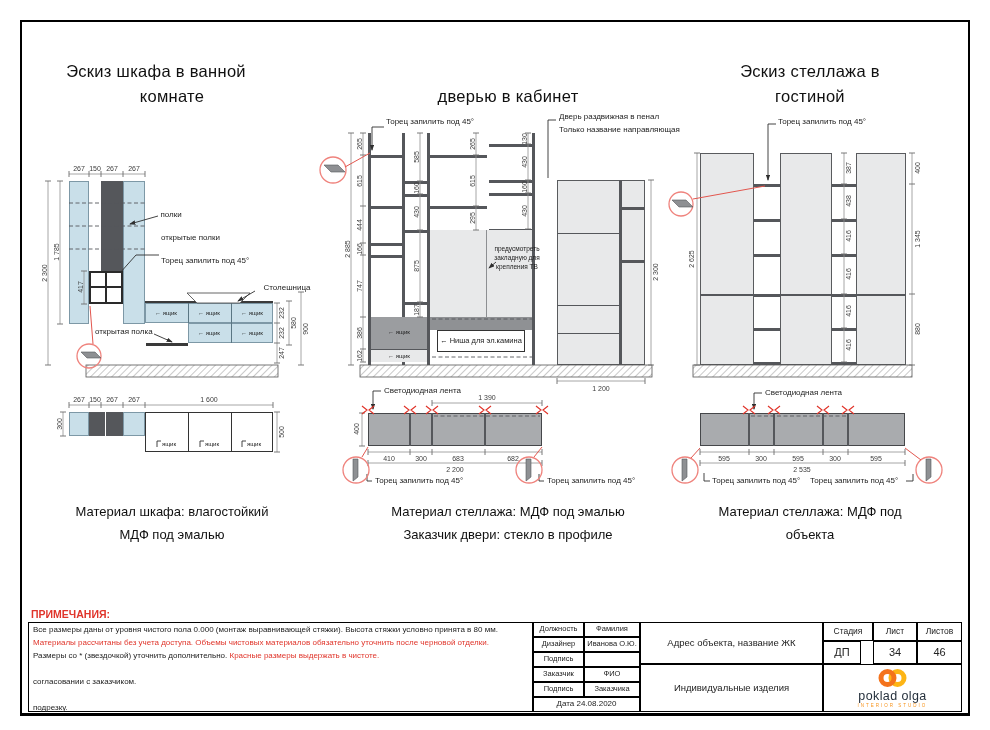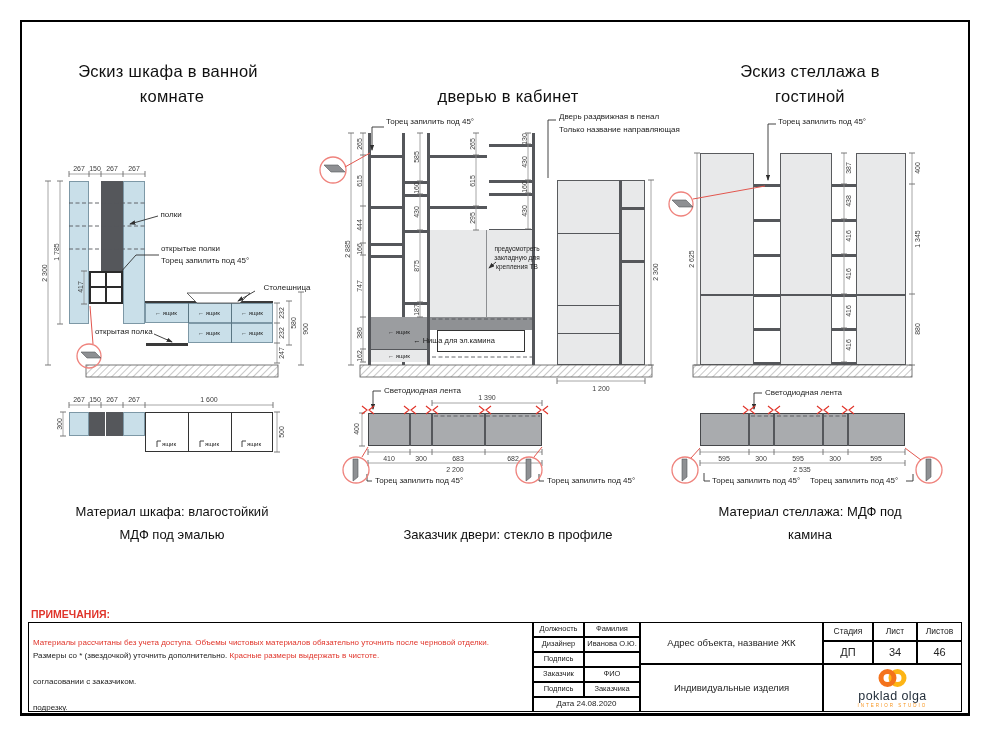--- a/index.html
+++ b/index.html
@@ -158,36 +158,36 @@
       <circle cx="529" cy="470" r="13" fill="none" stroke="#ef837d" stroke-width="1.3"></circle>
       <circle cx="681" cy="204" r="12" fill="none" stroke="#ef837d" stroke-width="1.3"></circle>
       <circle cx="685" cy="470" r="13" fill="none" stroke="#ef837d" stroke-width="1.3"></circle>
       <circle cx="929" cy="470" r="13" fill="none" stroke="#ef837d" stroke-width="1.3"></circle>
     </g>
     <path d="M90,306L93,344M345,167L370,153M368,447L362,457M542,447L534,457M693,199L765,186M700,448L691,458M905,448L921,460" fill="none" stroke="#e2564e" stroke-width="1"></path>
     <path d="M81,352H95L101,358H87Z M324,165H338L345,172H331Z M672,200H686L693,207H679Z M353,459H358V477L353,481Z M526,459H531V477L526,481Z M682,459H687V477L682,481Z M926,459H931V477L926,481Z" fill="#8e9093" stroke="#55575b" stroke-width="0.6"></path>
     <path d="M362,406L367,410L362,414M374,406L369,410L374,414M404,406L409,410L404,414M416,406L411,410L416,414M426,406L431,410L426,414M438,406L433,410L438,414M479,406L484,410L479,414M491,406L486,410L491,414M536,406L541,410L536,414M548,406L543,410L548,414M743,406L748,410L743,414M755,406L750,410L755,414M768,406L773,410L768,414M780,406L775,410L780,414M817,406L822,410L817,414M829,406L824,410L829,414M842,406L847,410L842,414M854,406L849,410L854,414" fill="none" stroke="#e0352b" stroke-width="1.2"></path>
   </svg>
 
-  <span class="lb t" style="left:168px;top:71px">Эскиз шкафа в ванной</span>
+  <span class="lb t" style="left:156px;top:71px">Эскиз шкафа в ванной</span>
   <span class="lb t" style="left:172px;top:96px">комнате</span>
   <span class="lb d" style="left:79px;top:168px">267</span>
   <span class="lb d" style="left:95px;top:168px">150</span>
   <span class="lb d" style="left:112px;top:168px">267</span>
   <span class="lb d" style="left:134px;top:168px">267</span>
   <span class="lb v d" style="left:44px;top:273px">2 300</span>
   <span class="lb v d" style="left:56px;top:252px">1 785</span>
   <span class="lb v d" style="left:80px;top:287px">417</span>
   <span class="lb v d" style="left:281px;top:313px">232</span>
   <span class="lb v d" style="left:281px;top:333px">232</span>
   <span class="lb v d" style="left:281px;top:353px">247</span>
   <span class="lb v d" style="left:293px;top:323px">580</span>
   <span class="lb v d" style="left:305px;top:329px">900</span>
   <span class="lb" style="left:171px;top:215px">полки</span>
-  <span class="lb l" style="left:161px;top:249px">открытые полки</span>
+  <span class="lb l" style="left:161px;top:238px">открытые полки</span>
   <span class="lb l" style="left:161px;top:261px">Торец запилить под 45°</span>
   <span class="lb" style="left:287px;top:288px">Столешница</span>
   <span class="lb l" style="left:95px;top:332px">открытая полка</span>
   <span class="lb s6" style="left:166px;top:313px">← ящик</span>
   <span class="lb s6" style="left:209px;top:313px">← ящик</span>
   <span class="lb s6" style="left:252px;top:313px">← ящик</span>
   <span class="lb s6" style="left:209px;top:333px">← ящик</span>
   <span class="lb s6" style="left:252px;top:333px">← ящик</span>
   <span class="lb d" style="left:79px;top:399px">267</span>
   <span class="lb d" style="left:95px;top:399px">150</span>
@@ -222,35 +222,36 @@
   <span class="lb v d" style="left:472px;top:144px">265</span>
   <span class="lb v d" style="left:472px;top:181px">615</span>
   <span class="lb v d" style="left:472px;top:218px">295</span>
   <span class="lb v d" style="left:524px;top:139px">130</span>
   <span class="lb v d" style="left:524px;top:162px">430</span>
   <span class="lb v d" style="left:524px;top:187px">160</span>
   <span class="lb v d" style="left:524px;top:211px">430</span>
   <span class="lb s65" style="left:517px;top:249px">предусмотреть</span>
   <span class="lb s65" style="left:517px;top:258px">закладную для</span>
   <span class="lb s65" style="left:517px;top:267px">крепления ТВ</span>
-  <span class="lb s75" style="left:454px;top:341px">← Ниша для эл.камина</span>
+  <span class="lb s75" style="left:481px;top:341px">← Ниша для эл.камина</span>
   <span class="lb s6" style="left:399px;top:332px">← ящик</span>
   <span class="lb s6" style="left:399px;top:356px">← ящик</span>
   <span class="lb v d" style="left:655px;top:272px">2 300</span>
   <span class="lb d" style="left:601px;top:388px">1 200</span>
   <span class="lb l" style="left:384px;top:391px">Светодиодная лента</span>
   <span class="lb d" style="left:487px;top:397px">1 390</span>
   <span class="lb v d" style="left:356px;top:429px">400</span>
   <span class="lb d" style="left:389px;top:458px">410</span>
   <span class="lb d" style="left:421px;top:458px">300</span>
   <span class="lb d" style="left:458px;top:458px">683</span>
   <span class="lb d" style="left:513px;top:458px">682</span>
   <span class="lb d" style="left:455px;top:469px">2 200</span>
   <span class="lb l" style="left:375px;top:481px">Торец запилить под 45°</span>
   <span class="lb l" style="left:547px;top:481px">Торец запилить под 45°</span>
+  <span class="lb cap" style="left:508px;top:511px">Материал стеллажа: МДФ под эмалью</span>
   <span class="lb cap" style="left:508px;top:534px">Заказчик двери: стекло в профиле</span>
 
   <span class="lb t" style="left:810px;top:71px">Эскиз стеллажа в</span>
   <span class="lb t" style="left:810px;top:96px">гостиной</span>
   <span class="lb" style="left:822px;top:122px">Торец запилить под 45°</span>
   <span class="lb v d" style="left:691px;top:259px">2 625</span>
   <span class="lb v d" style="left:848px;top:168px">387</span>
   <span class="lb v d" style="left:848px;top:201px">438</span>
   <span class="lb v d" style="left:848px;top:236px">416</span>
   <span class="lb v d" style="left:848px;top:274px">416</span>
@@ -262,24 +263,25 @@
   <span class="lb l" style="left:765px;top:393px">Светодиодная лента</span>
   <span class="lb d" style="left:724px;top:458px">595</span>
   <span class="lb d" style="left:761px;top:458px">300</span>
   <span class="lb d" style="left:798px;top:458px">595</span>
   <span class="lb d" style="left:835px;top:458px">300</span>
   <span class="lb d" style="left:876px;top:458px">595</span>
   <span class="lb d" style="left:802px;top:469px">2 535</span>
   <span class="lb l" style="left:712px;top:481px">Торец запилить под 45°</span>
   <span class="lb l" style="left:810px;top:481px">Торец запилить под 45°</span>
   <span class="lb cap" style="left:810px;top:511px">Материал стеллажа: МДФ под</span>
-  <span class="lb cap" style="left:810px;top:534px">камина</span>
+  <span class="lb cap" style="left:810px;top:534px">объекта</span>
 
   <span class="note red" style="left:31px;top:609px;font-size:10.5px;font-weight:bold">ПРИМЕЧАНИЯ:</span>
   <div class="notesbox"></div>
+  <span class="note" style="left:33px;top:626px">Все размеры даны от уровня чистого пола 0.000 (монтаж выравнивающей стяжки). Высота стяжки условно принята в 80 мм.</span>
   <span class="note red" style="left:33px;top:639px">Материалы рассчитаны без учета доступа. Объемы чистовых материалов обязательно уточнить после черновой отделки.</span>
   <span class="note" style="left:33px;top:652px"><span>Размеры со * (звездочкой) уточнить дополнительно.</span> <span class="red">Красные размеры выдержать в чистоте.</span></span>
   <span class="note" style="left:33px;top:678px">согласовании с заказчиком.</span>
   <span class="note" style="left:33px;top:704px">подрезку.</span>
 
   <div class="cell" style="left:533px;top:622px;width:51px;height:15px">Должность</div>
   <div class="cell" style="left:584px;top:622px;width:56px;height:15px">Фамилия</div>
   <div class="cell" style="left:533px;top:637px;width:51px;height:15px">Дизайнер</div>
   <div class="cell" style="left:584px;top:637px;width:56px;height:15px">Иванова О.Ю.</div>
   <div class="cell" style="left:533px;top:652px;width:51px;height:15px">Подпись</div>
@@ -287,21 +289,21 @@
   <div class="cell" style="left:533px;top:667px;width:51px;height:15px">Заказчик</div>
   <div class="cell" style="left:584px;top:667px;width:56px;height:15px">ФИО</div>
   <div class="cell" style="left:533px;top:682px;width:51px;height:15px">Подпись</div>
   <div class="cell" style="left:584px;top:682px;width:56px;height:15px">Заказчика</div>
   <div class="cell" style="left:533px;top:697px;width:107px;height:15px;font-size:8px">Дата 24.08.2020</div>
   <div class="cell c" style="left:640px;top:664px;width:183px;height:48px">Индивидуальные изделия</div>
   <div class="cell c" style="left:640px;top:622px;width:183px;height:42px">Адрес объекта, название ЖК</div>
   <div class="cell" style="left:823px;top:622px;width:50px;height:19px;font-size:8.5px">Стадия</div>
   <div class="cell" style="left:873px;top:622px;width:44px;height:19px;font-size:8.5px">Лист</div>
   <div class="cell" style="left:917px;top:622px;width:45px;height:19px;font-size:8.5px">Листов</div>
-  <div class="cell val" style="left:823px;top:641px;width:50px;height:23px">ДП</div>
+  <div class="cell val" style="left:823px;top:641px;width:38px;height:23px">ДП</div>
   <div class="cell val" style="left:873px;top:641px;width:44px;height:23px">34</div>
   <div class="cell val" style="left:917px;top:641px;width:45px;height:23px">46</div>
   <div class="cell" style="left:823px;top:664px;width:139px;height:48px;flex-direction:column">
     <svg width="40" height="22" viewBox="0 0 40 22">
       <circle cx="24.5" cy="10" r="6.5" fill="none" stroke="#fdb515" stroke-width="5"></circle>
       <circle cx="14.5" cy="10" r="6.5" fill="none" stroke="#f4731c" stroke-width="5"></circle>
     </svg>
     <div class="logo-name">poklad olga</div>
     <div class="logo-sub">INTERIOR STUDIO</div>
   </div>

